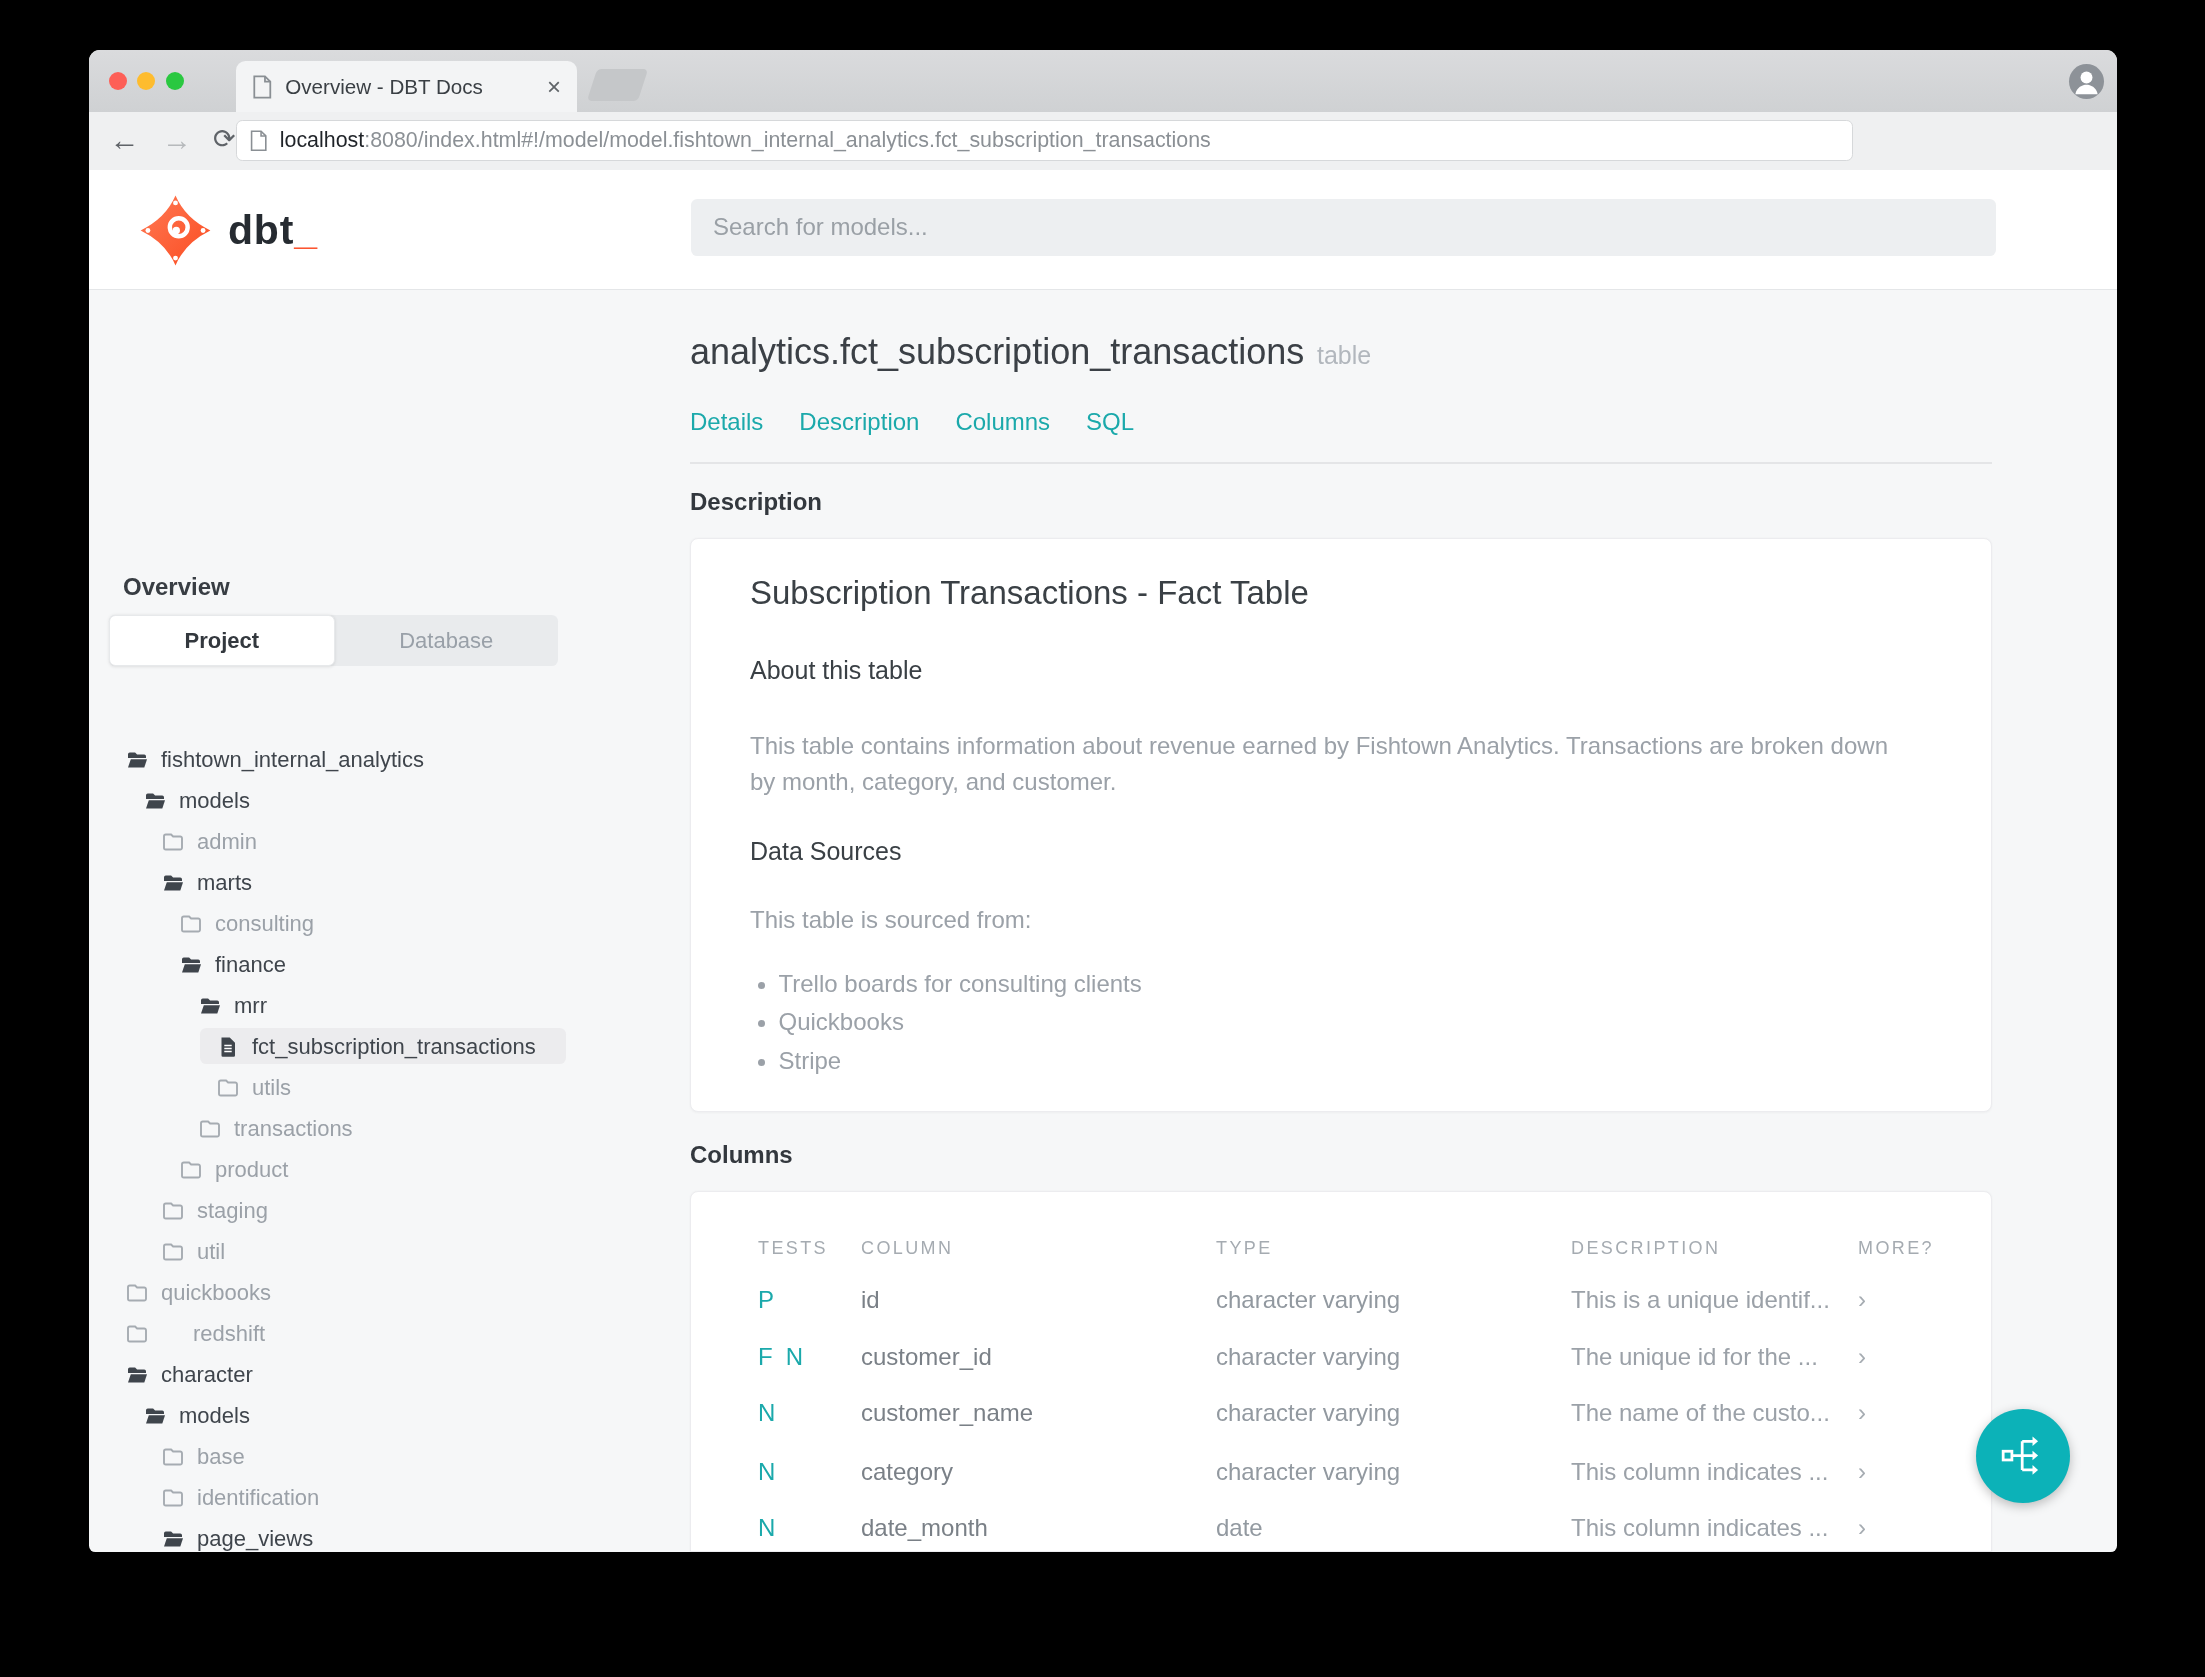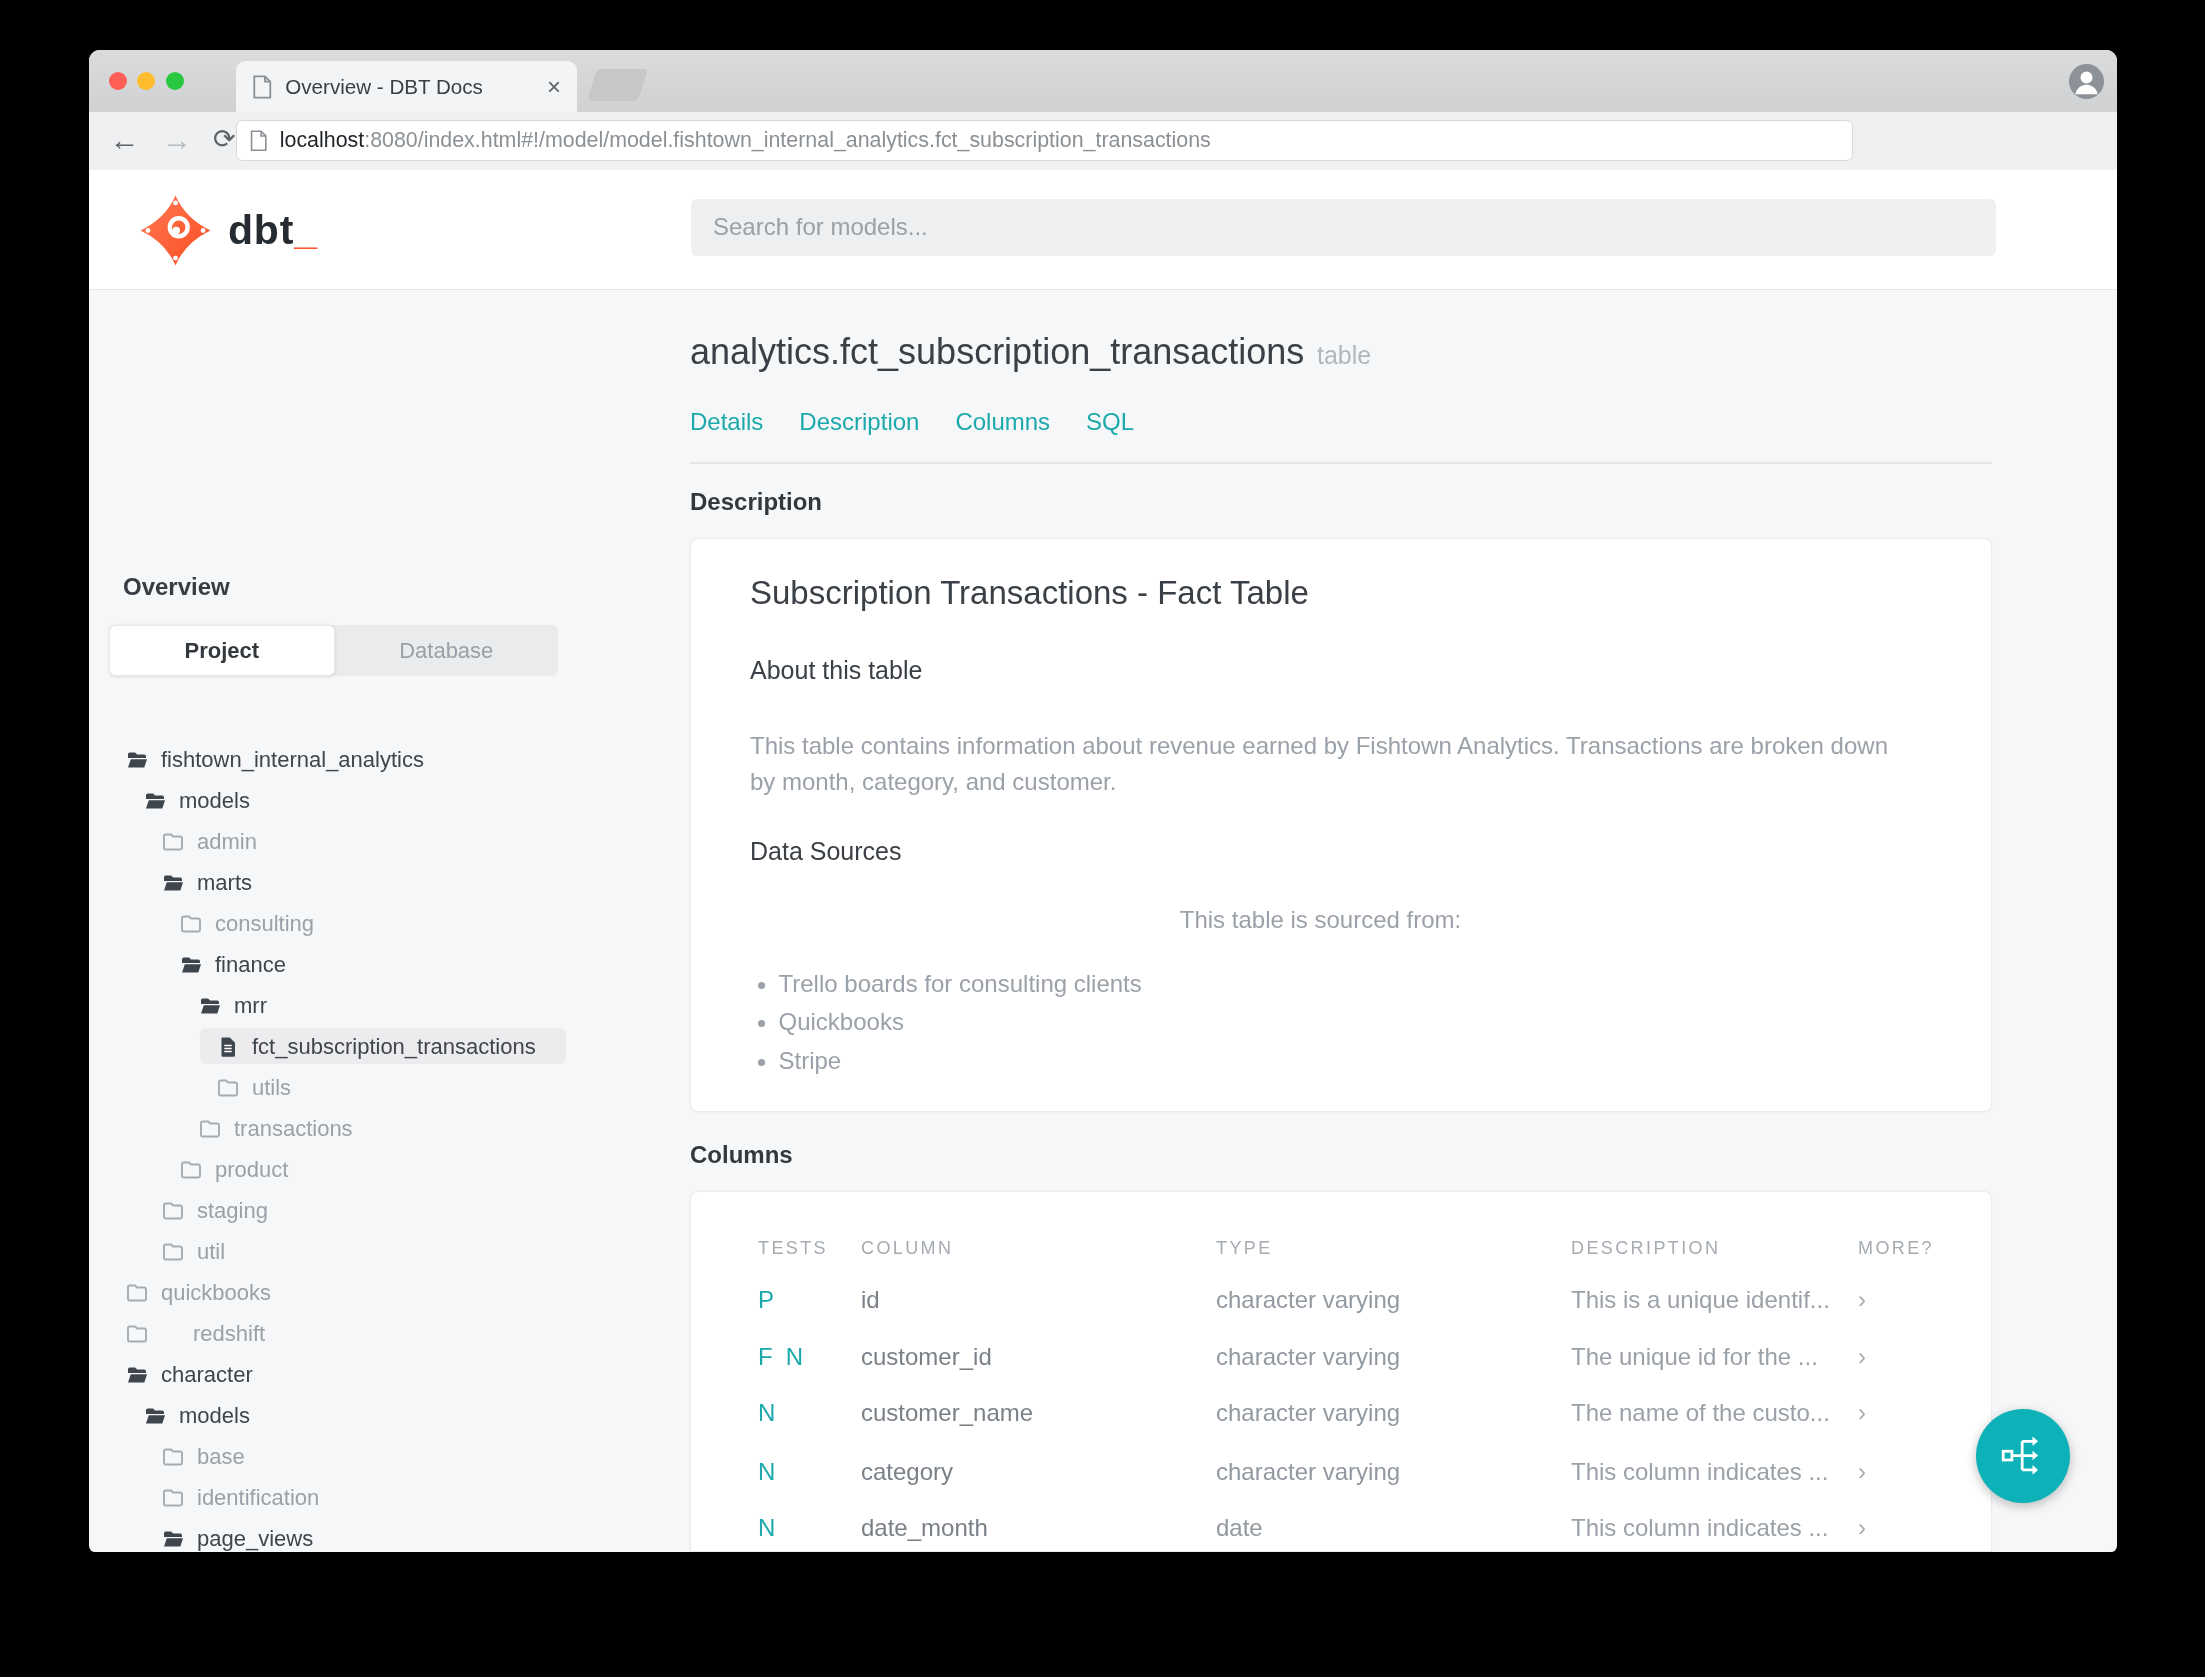--- a/index.html
+++ b/index.html
@@ -50,21 +50,21 @@
   .logotext{font-size:41px;font-weight:800;color:#262b31;margin-left:16px;letter-spacing:0.8px;}
   .logotext .uscore{color:#fc5530;}
   .search{position:absolute;left:602px;top:28.5px;width:1305px;height:57px;background:#edeff1;
     border:none;border-radius:6.3px;font-size:24px;color:#3c4146;padding:0 22px;box-sizing:border-box;
     font-family:"Liberation Sans",sans-serif;outline:none;}
   .search::placeholder{color:#9aa0a6;}
 
   
   .sidebar{position:absolute;left:0;top:241px;width:591px;height:1261px;}
   .overview{position:absolute;left:34px;top:282px;font-size:24px;font-weight:700;color:#383d43;}
-  .segctl{position:absolute;left:20px;top:334px;width:449px;height:51px;background:#e9ebed;
+  .segctl{position:absolute;left:20px;top:324px;width:449px;height:51px;background:#e9ebed;
     border-radius:6.3px;display:flex;}
   .seg{flex:1;display:flex;align-items:center;justify-content:center;font-size:22px;}
   .seg.active{background:#fff;border-radius:6.3px;color:#33383e;font-weight:700;
     box-shadow:0 0.8px 3.2px rgba(0,0,0,.10);border:0.8px solid #e7e9eb;box-sizing:border-box;}
   .seg.inactive{color:#99a0a8;text-align:right;}
   .tree{position:absolute;left:0;top:417px;width:591px;margin-top:31px;}
   .trow{position:relative;height:41px;display:flex;align-items:center;}
   .trow .pill{position:absolute;left:111px;top:2.4px;width:366px;height:36px;background:#ececee;border-radius:6.3px;}
   .trow .ticon{position:relative;width:24px;height:24px;margin-right:12px;flex:0 0 auto;}
   .trow .ticon svg{width:24px;height:24px;display:block;}
@@ -400,21 +400,21 @@
       </div>
   <div class="hr"></div>
 
   <div class="sect-heading" style="left:601px;top:438px;">Description</div>
 
   <div class="card" id="desc-card">
     <div class="ctext card-h1" style="top:35px;">Subscription Transactions - Fact Table</div>
     <div class="ctext card-h3" style="top:117px;">About this table</div>
     <div class="ctext card-p" style="top:189px;">This table contains information about revenue earned by Fishtown Analytics. Transactions are broken down by month, category, and customer.</div>
     <div class="ctext card-h3" style="top:298px;">Data Sources</div>
-    <div class="ctext card-p" style="top:363px;text-align:center;">This table is sourced from:</div>
+    <div class="ctext card-p" style="top:363px;">This table is sourced from:</div>
     <ul class="ctext card-ul" style="top:431px;" id="sources-list">
           <li>Trello boards for consulting clients</li>
           <li>Quickbooks</li>
           <li>Stripe</li>
         </ul>
   </div>
 
   <div class="sect-heading" style="left:601px;top:1091px;">Columns</div>
 
   <div class="card" id="cols-card">

